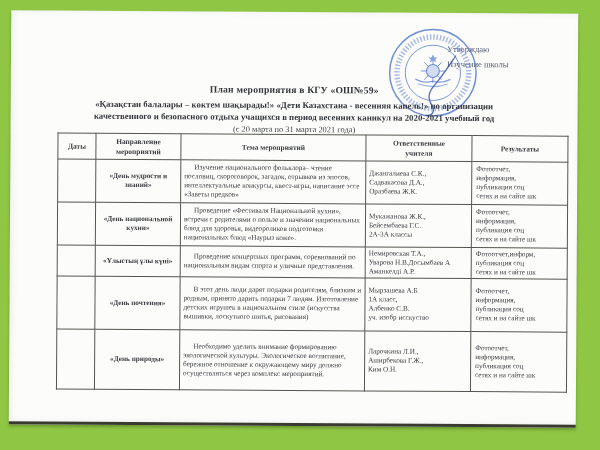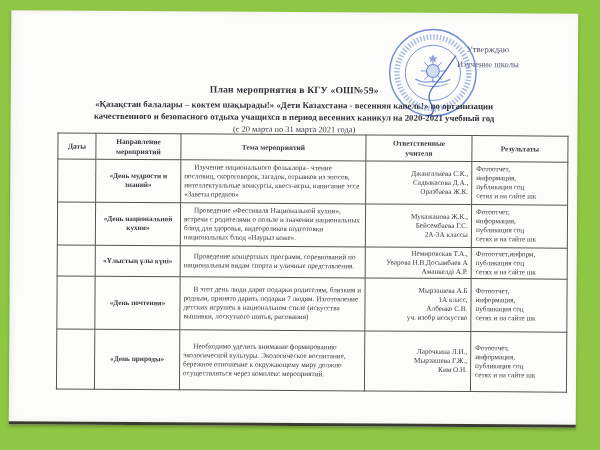--- a/index.html
+++ b/index.html
@@ -9,43 +9,43 @@
     font-family:"Liberation Serif", serif;
   }
   .page{
     position:absolute;left:10px;top:12px;width:567px;height:411px;
     background:#fcfcfa;
     transform:rotate(.35deg);transform-origin:50% 50%;
     border-bottom:3px solid #3a3a31;
     box-shadow:0 2px 3px rgba(40,60,10,.35), inset 2px 0 6px rgba(120,120,115,.12);
   }
   .approval{
-    position:absolute;top:29px;right:30px;width:120px;
-    font-size:8.6px;line-height:1.75;color:#4e5670;text-align:center;
+    position:absolute;top:29px;right:11px;width:120px;
+    font-size:8.6px;line-height:1.75;color:#4e5670;
   }
   .sig-line{
     display:inline-block;width:30px;height:0;border-bottom:1px solid #5a6480;
     margin-right:3px;vertical-align:middle;
   }
   .stamp{position:absolute;left:376px;top:14px;width:92px;height:92px;opacity:.88;}
   .titles{position:absolute;left:0;top:72px;width:100%;text-align:center;color:#31343a;}
   .t1{font-size:9.6px;font-weight:bold;margin-bottom:4px;letter-spacing:.2px;}
   .t2{font-size:8.8px;font-weight:bold;line-height:1.4;padding:0 28px;}
   .t3{font-size:8.4px;margin-top:1px;color:#3d4046;}
   table.plan{
     position:absolute;left:47px;top:122px;width:510px;
     border-collapse:collapse;table-layout:fixed;
     font-size:7.2px;line-height:1.25;color:#393b40;
   }
   .plan th,.plan td{border:1px solid #565650;padding:1px 3px;vertical-align:middle;overflow:hidden;}
   .plan th{font-size:7.4px;font-weight:bold;text-align:center;white-space:pre-line;}
   td.c-date{text-align:center;font-weight:bold;white-space:pre-line;padding-left:39px;}
   td.c-dir{text-align:center;font-weight:bold;margin-top:36px;}
   td.c-topic{text-align:left;text-indent:10px;}
-  td.c-teachers{text-align:right;white-space:pre-line;}
+  td.c-teachers{text-align:left;white-space:pre-line;}
   td.c-results{text-align:left;white-space:pre-line;padding-left:4px;}
   tr.h-head{height:26px;} tr.h-r0{height:43px;} tr.h-r1{height:43px;}
   tr.h-r2{height:31px;} tr.h-r3{height:53px;} tr.h-r4{height:60px;}
 </style>
 </head>
 <body>
 
 <div class="scene">
   <div class="page">
 
@@ -146,21 +146,21 @@
 информация,
 публикация соц
 сетях и на сайте шк</td>
         </tr>
         <tr class="h-r4">
           <td class="c-date">24
 март</td>
           <td class="c-dir">«День природы»</td>
           <td class="c-topic">Необходимо уделить внимание формированию экологической культуры. Экологическое воспитание, бережное отношение к окружающему миру должно осуществляться через комплекс мероприятий.</td>
           <td class="c-teachers">Ларочкина Л.И.,
-Мырзашева Г.Ж.,
+Аширбекова Г.Ж.,
 Ким О.Н.</td>
           <td class="c-results">Фотоотчет,
 информация,
 публикация соц
 сетях и на сайте шк</td>
         </tr>
       </tbody>
     </table>
 
   </div>

